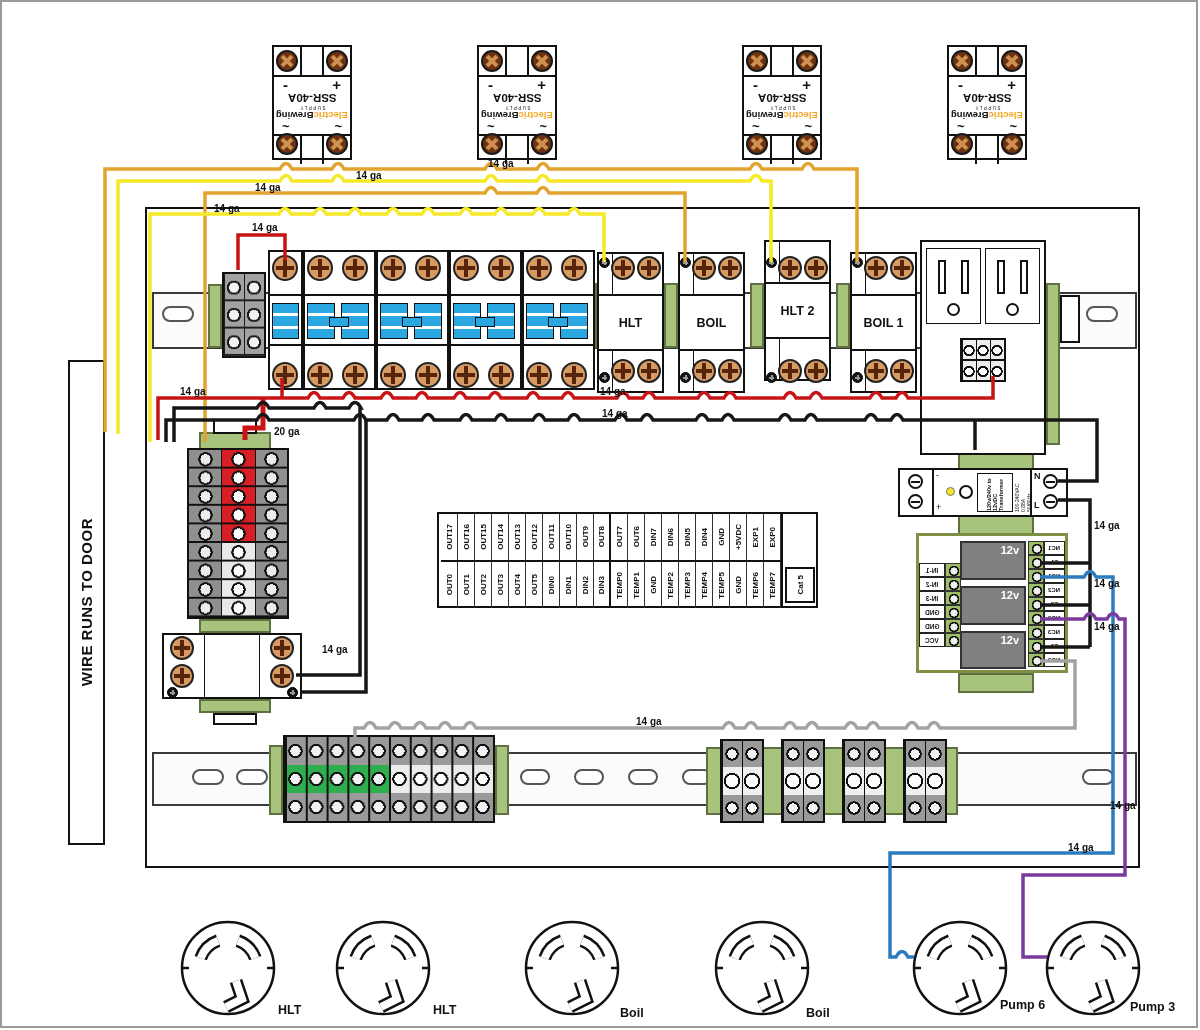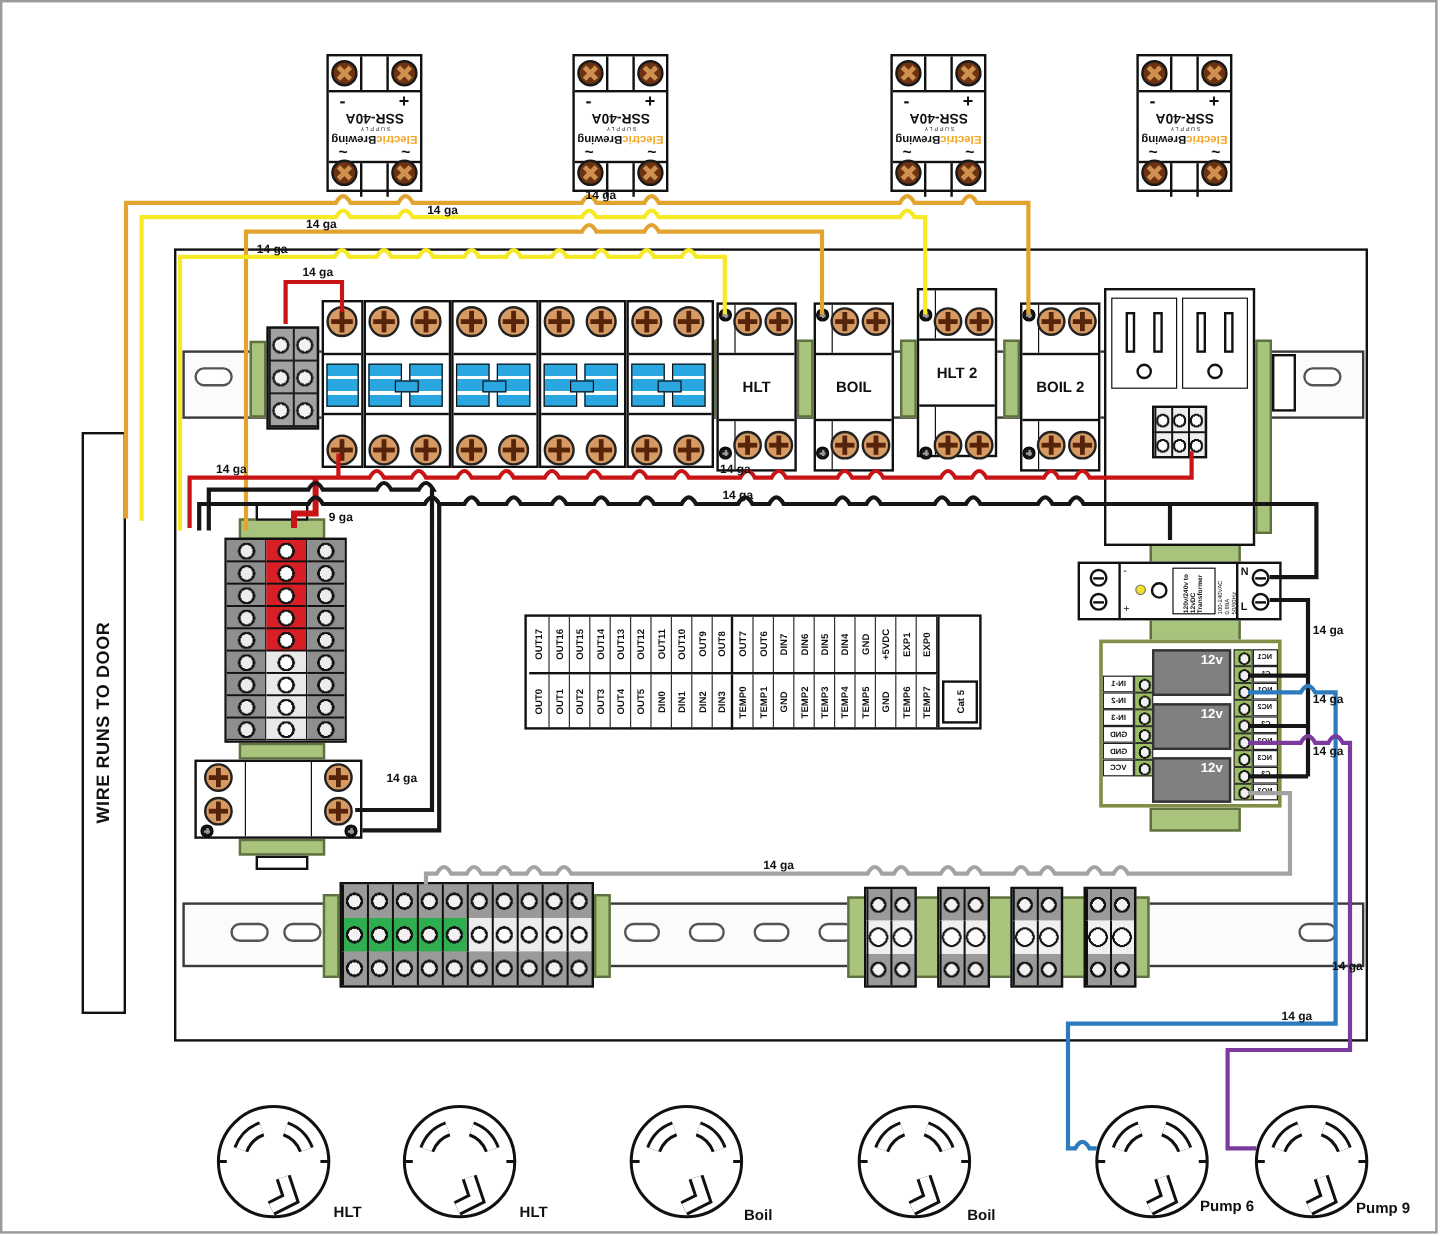--- a/index.html
+++ b/index.html
@@ -287,21 +287,21 @@
     </div>
   <div class="clabel">HLT 2</div>
   <div class="cstrip bot">
       <div class="subcell"></div>
     </div>
 </div>
 <div class="cont" style="left:850px;top:252px">
   <div class="cstrip top">
       <div class="subcell"></div>
     </div>
-  <div class="clabel">BOIL 2</div>
+  <div class="clabel">BOIL 1</div>
   <div class="cstrip bot">
       <div class="subcell"></div>
     </div>
 </div>
 <i class="sc s24" style="left:611px;top:256px"></i>
 <i class="sc s24" style="left:637px;top:256px"></i>
 <i class="sc s24" style="left:611px;top:359px"></i>
 <i class="sc s24" style="left:637px;top:359px"></i>
 <i class="sc tiny" style="left:599px;top:257px"></i>
 <i class="sc tiny" style="left:599px;top:372px"></i>
@@ -693,30 +693,30 @@
 
     <path stroke="#a3a3a3" d="M1040 661 H1075 V728 H940 q-6 -11 -12 0 H918 q-6 -11 -12 0 H879 q-6 -11 -12 0 H857 q-6 -11 -12 0 H818 q-6 -11 -12 0 H796 q-6 -11 -12 0 H757 q-6 -11 -12 0 H735 q-6 -11 -12 0 H476 q-6 -11 -12 0 H451 q-6 -11 -12 0 H426 q-6 -11 -12 0 H401 q-6 -11 -12 0 H376 q-6 -11 -12 0 H355 V737"></path>
   </g>
 </svg>
 
 <span class="ga" style="left:488px;top:158px">14 ga</span>
 <span class="ga" style="left:356px;top:170px">14 ga</span>
 <span class="ga" style="left:255px;top:182px">14 ga</span>
 <span class="ga" style="left:214px;top:203px">14 ga</span>
 <span class="ga" style="left:252px;top:222px">14 ga</span>
-<span class="ga" style="left:274px;top:426px">9 ga</span>
+<span class="ga" style="left:274px;top:426px">20 ga</span>
 <span class="ga" style="left:180px;top:386px">14 ga</span>
 <span class="ga" style="left:600px;top:386px">14 ga</span>
 <span class="ga" style="left:602px;top:408px">14 ga</span>
 <span class="ga" style="left:322px;top:644px">14 ga</span>
 <span class="ga" style="left:636px;top:716px">14 ga</span>
 <span class="ga" style="left:1094px;top:520px">14 ga</span>
 <span class="ga" style="left:1094px;top:578px">14 ga</span>
 <span class="ga" style="left:1094px;top:621px">14 ga</span>
 <span class="ga" style="left:1110px;top:800px">14 ga</span>
 <span class="ga" style="left:1068px;top:842px">14 ga</span>
 
 <span class="olabel" style="left:278px;top:1003px">HLT</span>
 <span class="olabel" style="left:433px;top:1003px">HLT</span>
 <span class="olabel" style="left:620px;top:1006px">Boil</span>
 <span class="olabel" style="left:806px;top:1006px">Boil</span>
 <span class="olabel" style="left:1000px;top:998px">Pump 6</span>
-<span class="olabel" style="left:1130px;top:1000px">Pump 9</span>
+<span class="olabel" style="left:1130px;top:1000px">Pump 3</span>
 
 </body></html>

